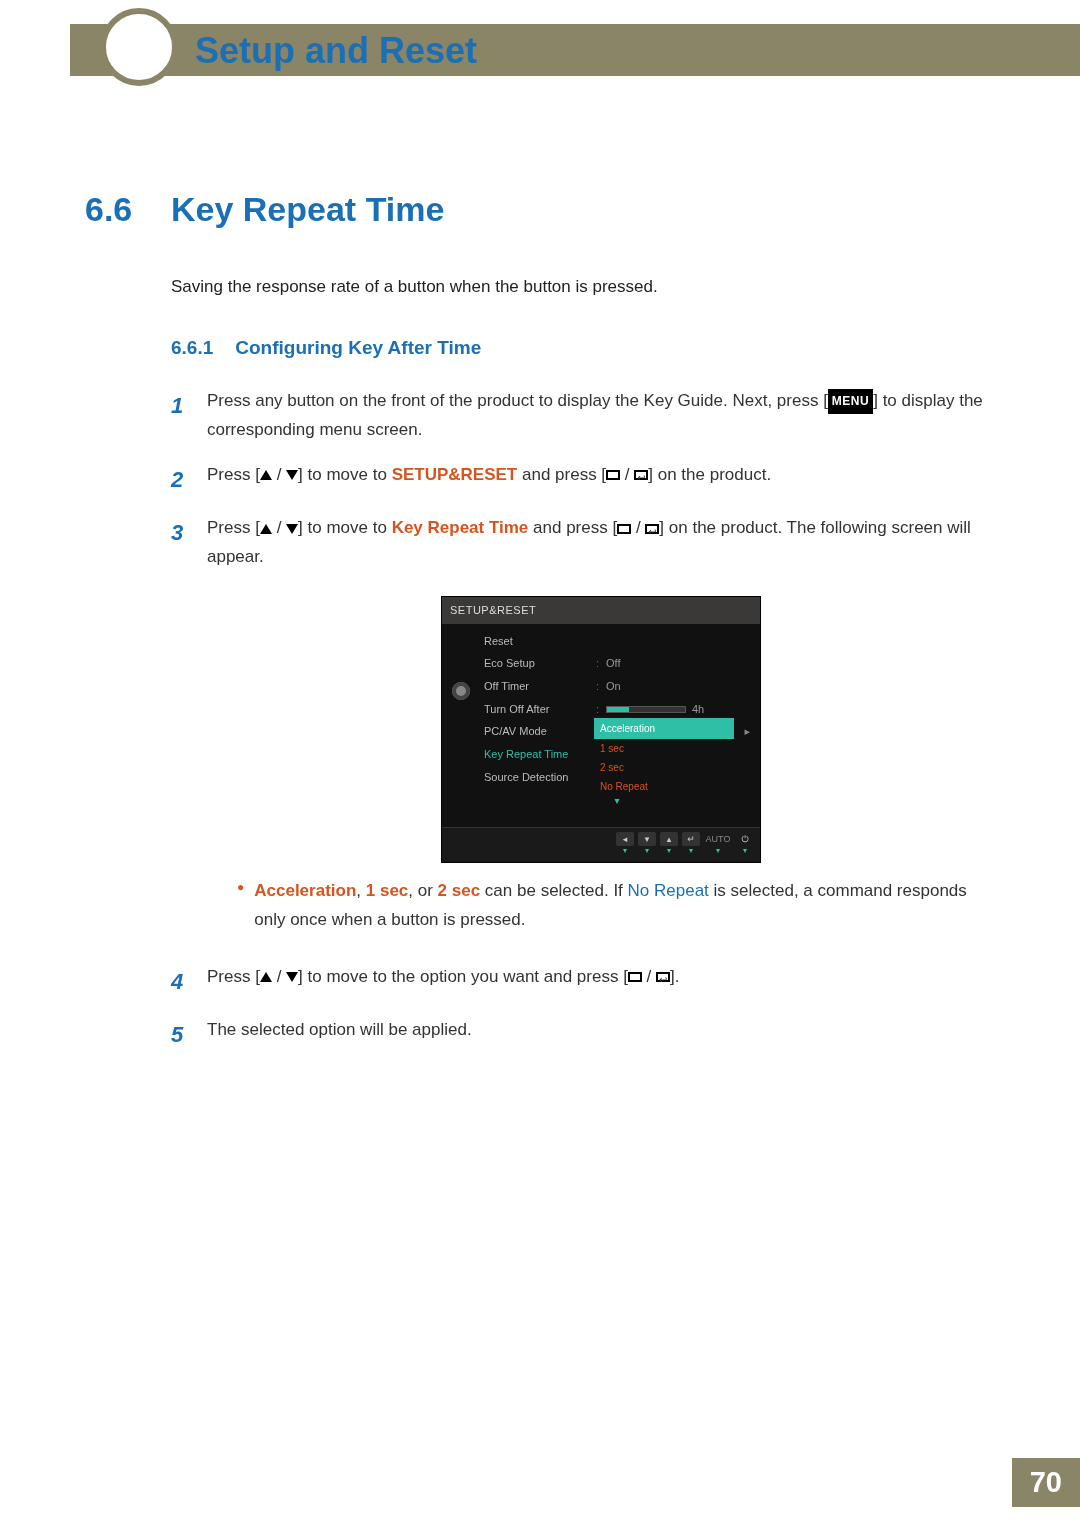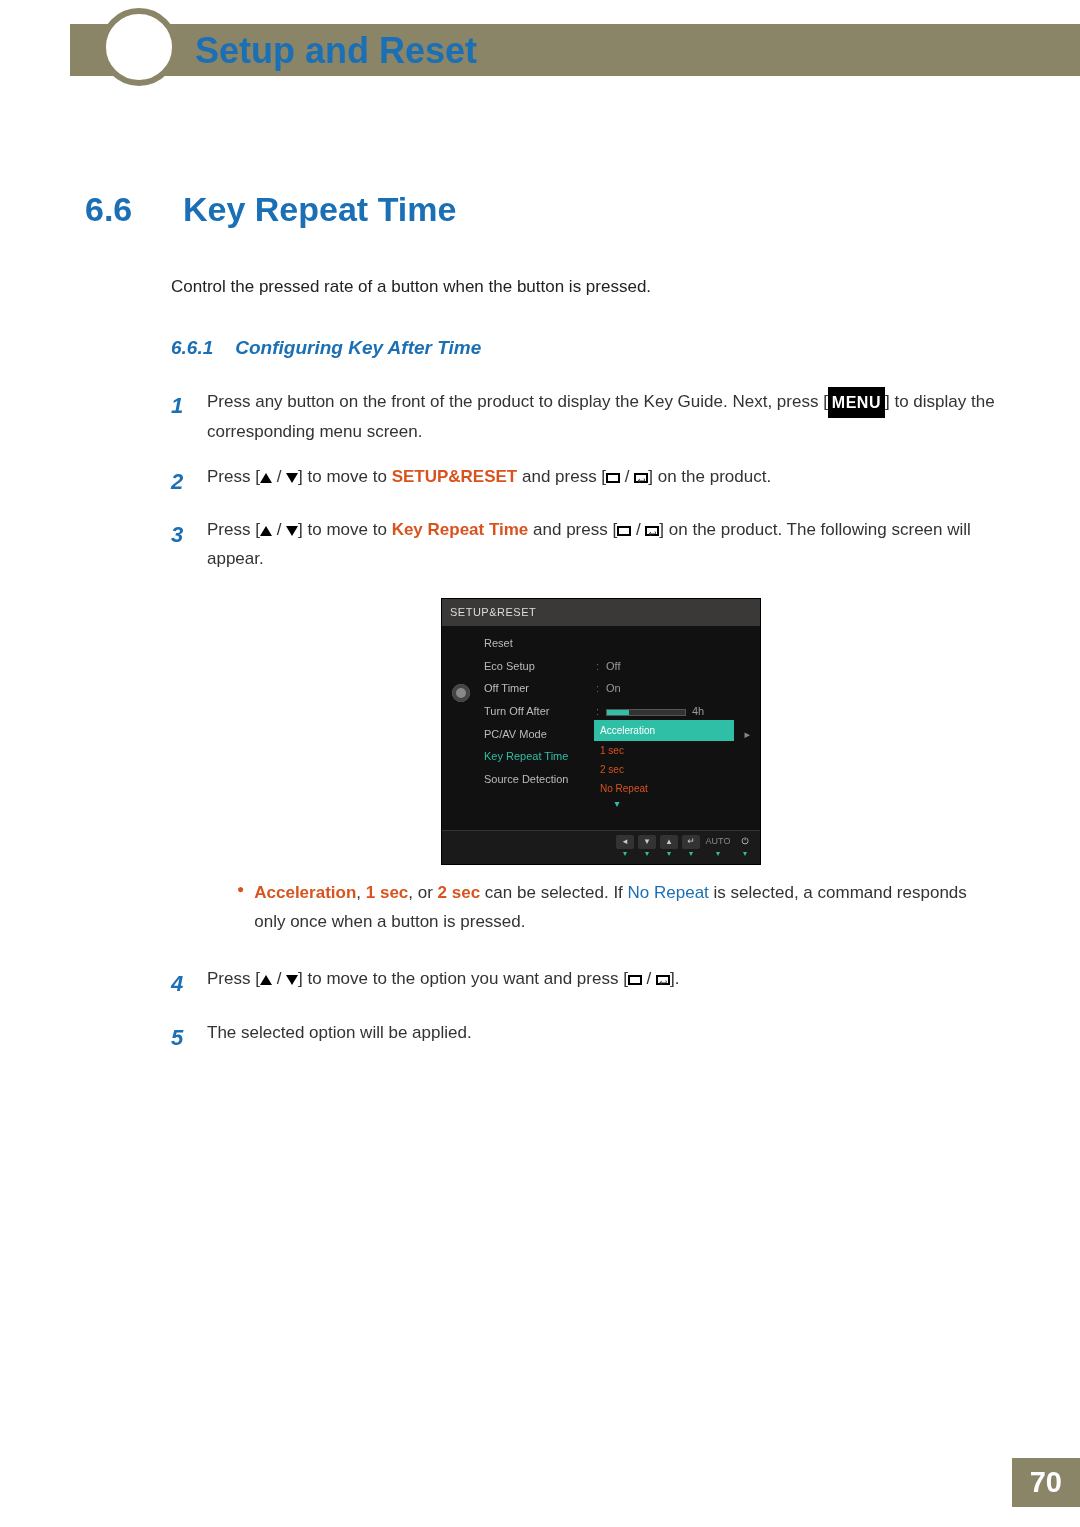--- a/index.html
+++ b/index.html
@@ -38,35 +38,35 @@
     font-weight: bold;
     color: #1b6fb5;
     z-index: 3;
   }
   .content {
     position: absolute;
     top: 190px;
     left: 85px;
     right: 85px;
   }
-  .section-row { display: flex; align-items: baseline; gap: 40px; margin-bottom: 48px; }
+  .section-row { display: flex; align-items: baseline; gap: 28px; margin-bottom: 48px; }
   .section-num { font-size: 34px; color: #1b6fb5; font-weight: bold; width: 58px; }
   .section-title { font-size: 34px; color: #1b6fb5; font-weight: bold; }
   .intro { font-size: 17px; margin-left: 86px; margin-bottom: 40px; color: #222; }
-  .sub-row { display: flex; gap: 22px; margin-left: 86px; margin-bottom: 28px; font-style: italic; }
+  .sub-row { display: flex; gap: 22px; margin-left: 86px; margin-bottom: 28px; }
   .sub-num { font-size: 19px; color: #1b6fb5; font-weight: bold; }
   .sub-title { font-size: 19px; color: #1b6fb5; font-weight: bold; }
   ol.steps { list-style: none; margin-left: 86px; }
   ol.steps li { display: flex; gap: 18px; margin-bottom: 16px; font-size: 17px; line-height: 1.7; }
   .step-num { font-style: italic; font-size: 22px; color: #1b6fb5; font-weight: bold; width: 18px; flex-shrink: 0; }
   .step-body { flex: 1; }
   .orange { color: #d9531e; font-weight: bold; }
   .blue-em { color: #1b6fb5; }
   .menu-badge {
-    display: inline-block; font-size: 16px; font-weight: bold;
+    display: inline-block; font-size: 12px; font-weight: bold;
     background: #000; color: #fff; padding: 2px 4px; vertical-align: middle;
     letter-spacing: 0.5px;
   }
   .arrow-up, .arrow-down { display:inline-block; width:0; height:0; vertical-align: middle; }
   .arrow-up { border-left:6px solid transparent; border-right:6px solid transparent; border-bottom:10px solid #000; }
   .arrow-down { border-left:6px solid transparent; border-right:6px solid transparent; border-top:10px solid #000; }
   .icon-rect { display:inline-block; width:14px; height:10px; border:2px solid #000; vertical-align:middle; }
   .icon-enter { display:inline-block; width:14px; height:10px; border:2px solid #000; vertical-align:middle; position:relative; }
   .icon-enter::after { content:"↩"; position:absolute; font-size:10px; left:1px; top:-3px; }
   .bullet { color:#d9531e; font-size:12px; margin-right:10px; }
@@ -129,21 +129,21 @@
 <div class="header-left-arc"></div>
 <div class="header-title">Setup and Reset</div>
 
 <div class="content">
 
   <div class="section-row">
     <div class="section-num">6.6</div>
     <div class="section-title">Key Repeat Time</div>
   </div>
 
-  <div class="intro">Control the pressed rate of a button when the button is pressed.</div>
+  <div class="intro">Saving the response rate of a button when the button is pressed.</div>
 
   <div class="sub-row">
     <div class="sub-num">6.6.1</div>
     <div class="sub-title">Configuring Key After Time</div>
   </div>
 
   <ol class="steps">
     <li>
       <span class="step-num">1</span>
       <span class="step-body">

